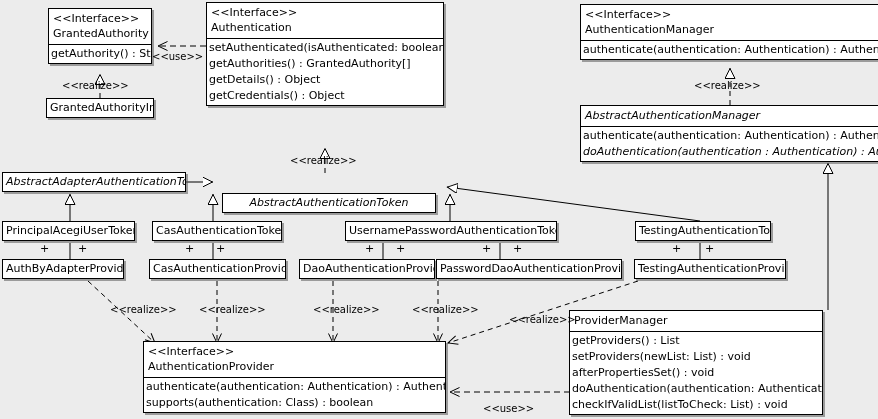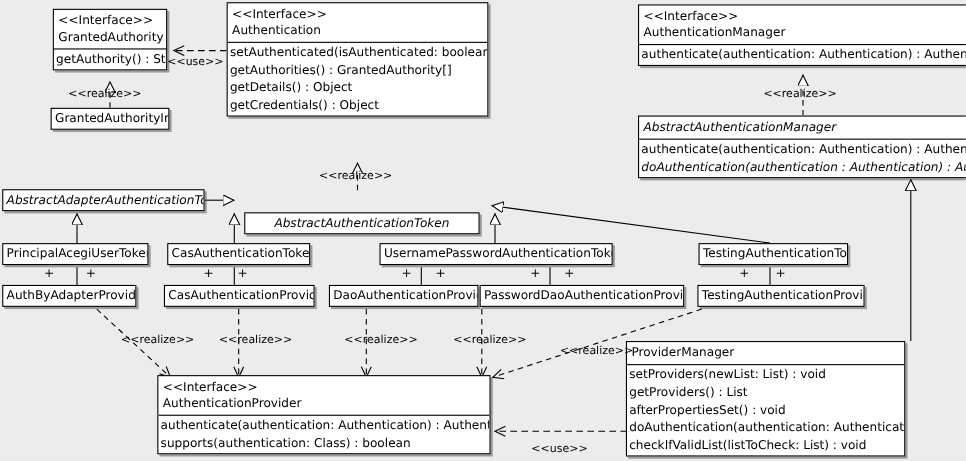--- a/index.html
+++ b/index.html
@@ -229,22 +229,22 @@
       <div class="member">authenticate(authentication: Authentication) : Authentication</div>
       <div class="member">supports(authentication: Class) : boolean</div>
     </div>
   </div>
 
   <div class="uml" style="left:569px;top:310px;width:254px;">
     <div class="hdr">
       <span class="cname">ProviderManager</span>
     </div>
     <div class="members">
+      <div class="member">getProviders() : List</div>
       <div class="member">setProviders(newList: List) : void</div>
-      <div class="member">getProviders() : List</div>
       <div class="member">afterPropertiesSet() : void</div>
       <div class="member">doAuthentication(authentication: Authentication) : Authentication</div>
       <div class="member">checkIfValidList(listToCheck: List) : void</div>
     </div>
   </div>
 
   <div class="edgelabel" style="left:152px;top:51px;">&lt;&lt;use&gt;&gt;</div>
 
   <div class="edgelabel" style="left:62px;top:80px;">&lt;&lt;realize&gt;&gt;</div>
 

